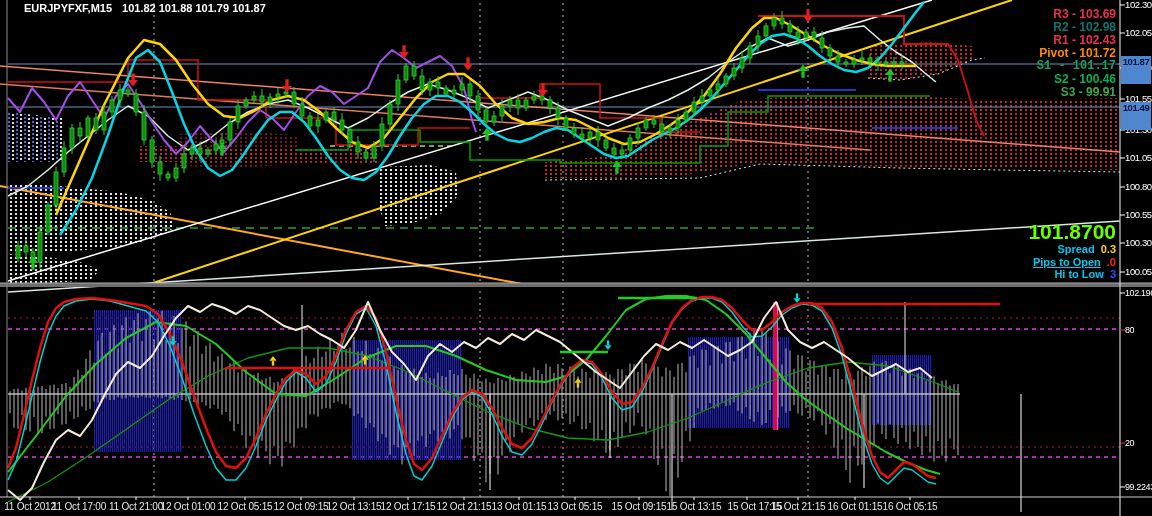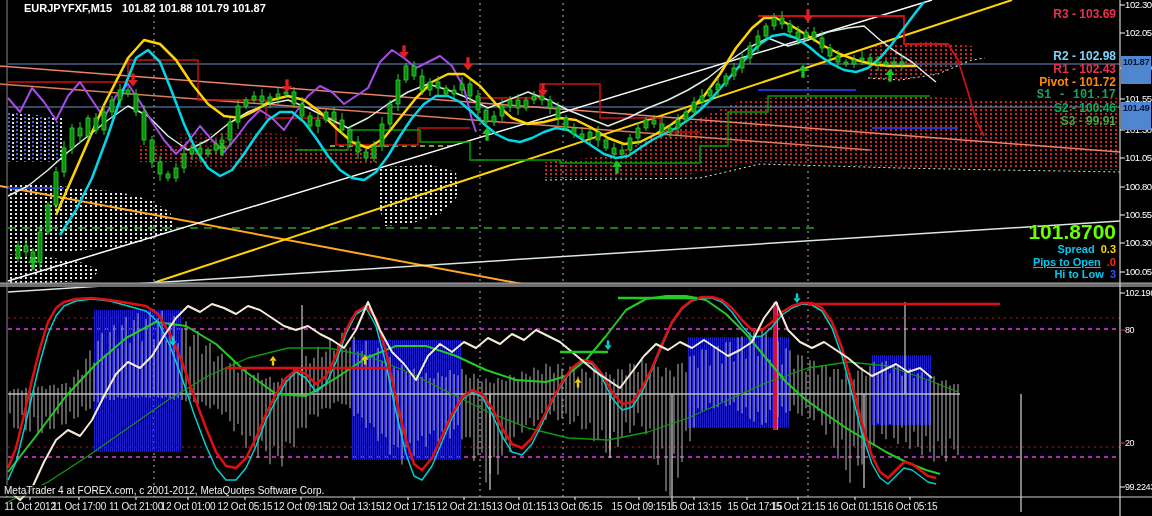--- a/index.html
+++ b/index.html
@@ -643,37 +643,36 @@
       <line x1="855" y1="497" x2="855" y2="500" stroke="#fff" stroke-width="1"></line>
       <line x1="910" y1="497" x2="910" y2="500" stroke="#fff" stroke-width="1"></line>
     </svg>
 
   <div class="ovl chart-title">
     <span>EURJPYFXF,M15</span><span class="ohlc">101.82 101.88 101.79 101.87</span>
   </div>
 
   <div class="ovl pivot-block" id="pivot-block">
       <div class="pivot-row" style="color: rgb(232, 50, 78);">R3 - 103.69</div>
-      <div class="pivot-row" style="color: #7dd3fc; margin-top: 29px;">R2 - 102.98</div>
+      <div class="pivot-row" style="color: #0f766e;">R2 - 102.98</div>
       <div class="pivot-row" style="color: rgb(232, 50, 78);">R1 - 102.43</div>
       <div class="pivot-row" style="color: rgb(255, 138, 0);">Pivot - 101.72</div>
       <div class="pivot-row" style="color: rgb(29, 160, 94); font-family: Liberation Mono, monospace;">S1 - 101.17</div>
       <div class="pivot-row" style="color: rgb(0, 178, 90);">S2 - 100.46</div>
       <div class="pivot-row" style="color: rgb(67, 168, 67);">S3 - 99.91</div>
     </div>
 
   <div class="ovl info-block" id="info-block">
     <div class="info-price" style="color: rgb(102, 255, 0);">101.8700</div>
   <div class="info-row"><span class="lbl" style="color: rgb(0, 200, 240);">Spread</span><span style="color: rgb(255, 216, 0);">0.3</span></div>
       <div class="info-row"><span class="lbl" style="color: rgb(0, 200, 240); text-decoration: underline;">Pips to Open</span><span style="color: rgb(255, 42, 0);">.0</span></div>
       <div class="info-row"><span class="lbl" style="color: rgb(0, 200, 240);">Hi to Low</span><span style="color: rgb(47, 76, 255);">3</span></div>
     </div>
 
 
-  <div class="ovl copyright">MetaTrader 4 at FOREX.com, c 2001-2012, MetaQuotes Software Corp.</div>
 
   <div id="main-axis">
       <div class="ax-label" style="top: 0px;">102.30</div>
       <div class="ax-label" style="top: 28px;">102.05</div>
       <div class="ax-label" style="top: 63px;">101.80</div>
       <div class="ax-label" style="top: 94px;">101.55</div>
       <div class="ax-label" style="top: 125px;">101.30</div>
       <div class="ax-label" style="top: 153px;">101.05</div>
       <div class="ax-label" style="top: 182px;">100.80</div>
       <div class="ax-label" style="top: 210px;">100.55</div>

